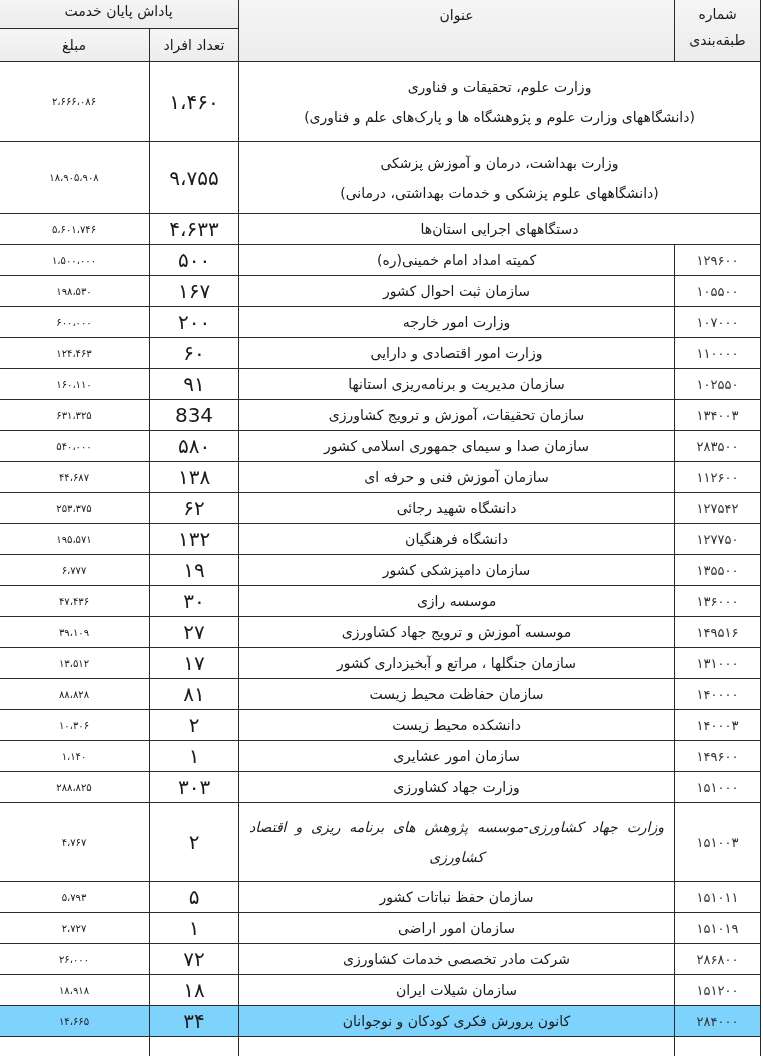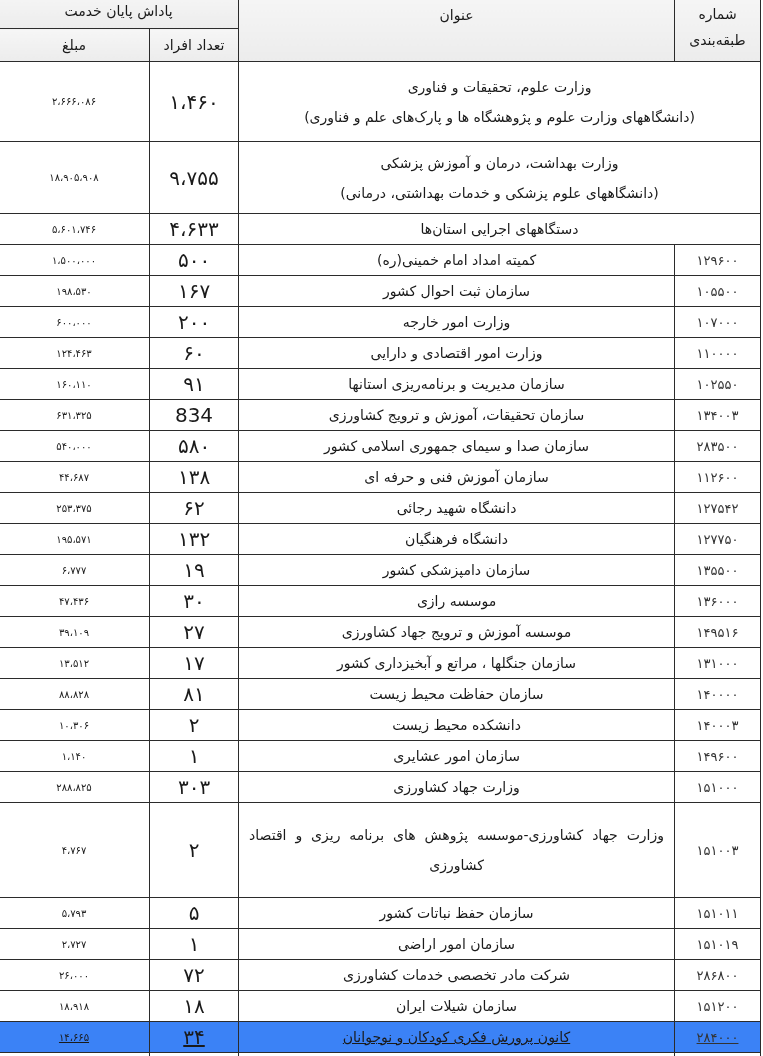--- a/index.html
+++ b/index.html
@@ -12,21 +12,21 @@
   .hdr th { background:linear-gradient(#f6f6f6,#ececec); font-size:14px; }
   .h1 { height:36px; }
   .h2 { height:33px; }
   .thick-bottom th { border-bottom:3px solid #222; }
   td.code { font-size:13px; color:#333; }
   td.title { font-size:14px; line-height:30px; }
   td.num { font-size:20px; }
   td.amt { font-size:10px; }
   tr.r { height:29.5px; }
   tr.r2 { height:72px; }
-  tr.shade td { background:#3b82f6;text-decoration:underline; }
+  tr.shade td { background:#7dd3fc; }
   .corner-mark { position:absolute; left:8px; top:-2px; width:10px; height:6px;
                  background:#222; border-radius:2px; }
 </style>
 </head>
 <body>
 
 <div class="corner-mark"></div>
 
 <table class="doc">
   <colgroup>
@@ -171,21 +171,21 @@
       <td class="amt">۱،۱۴۰</td>
     </tr>
     <tr class="r">
       <td class="code">۱۵۱۰۰۰</td>
       <td class="title">وزارت جهاد کشاورزی</td>
       <td class="num">۳۰۳</td>
       <td class="amt">۲۸۸،۸۲۵</td>
     </tr>
     <tr style="height:64px">
       <td class="code">۱۵۱۰۰۳</td>
-      <td class="title" style="text-align:justify;text-align-last:center;padding:17px 10px;">وزارت جهاد کشاورزی-موسسه پژوهش های برنامه ریزی و اقتصاد کشاورزی</td>
+      <td class="title" style="text-align:justify;text-align-last:center;padding:9px 10px;font-style:italic;">وزارت جهاد کشاورزی-موسسه پژوهش های برنامه ریزی و اقتصاد کشاورزی</td>
       <td class="num">۲</td>
       <td class="amt">۴،۷۶۷</td>
     </tr>
     <tr class="r">
       <td class="code">۱۵۱۰۱۱</td>
       <td class="title">سازمان حفظ نباتات کشور</td>
       <td class="num">۵</td>
       <td class="amt">۵،۷۹۳</td>
     </tr>
     <tr class="r">

